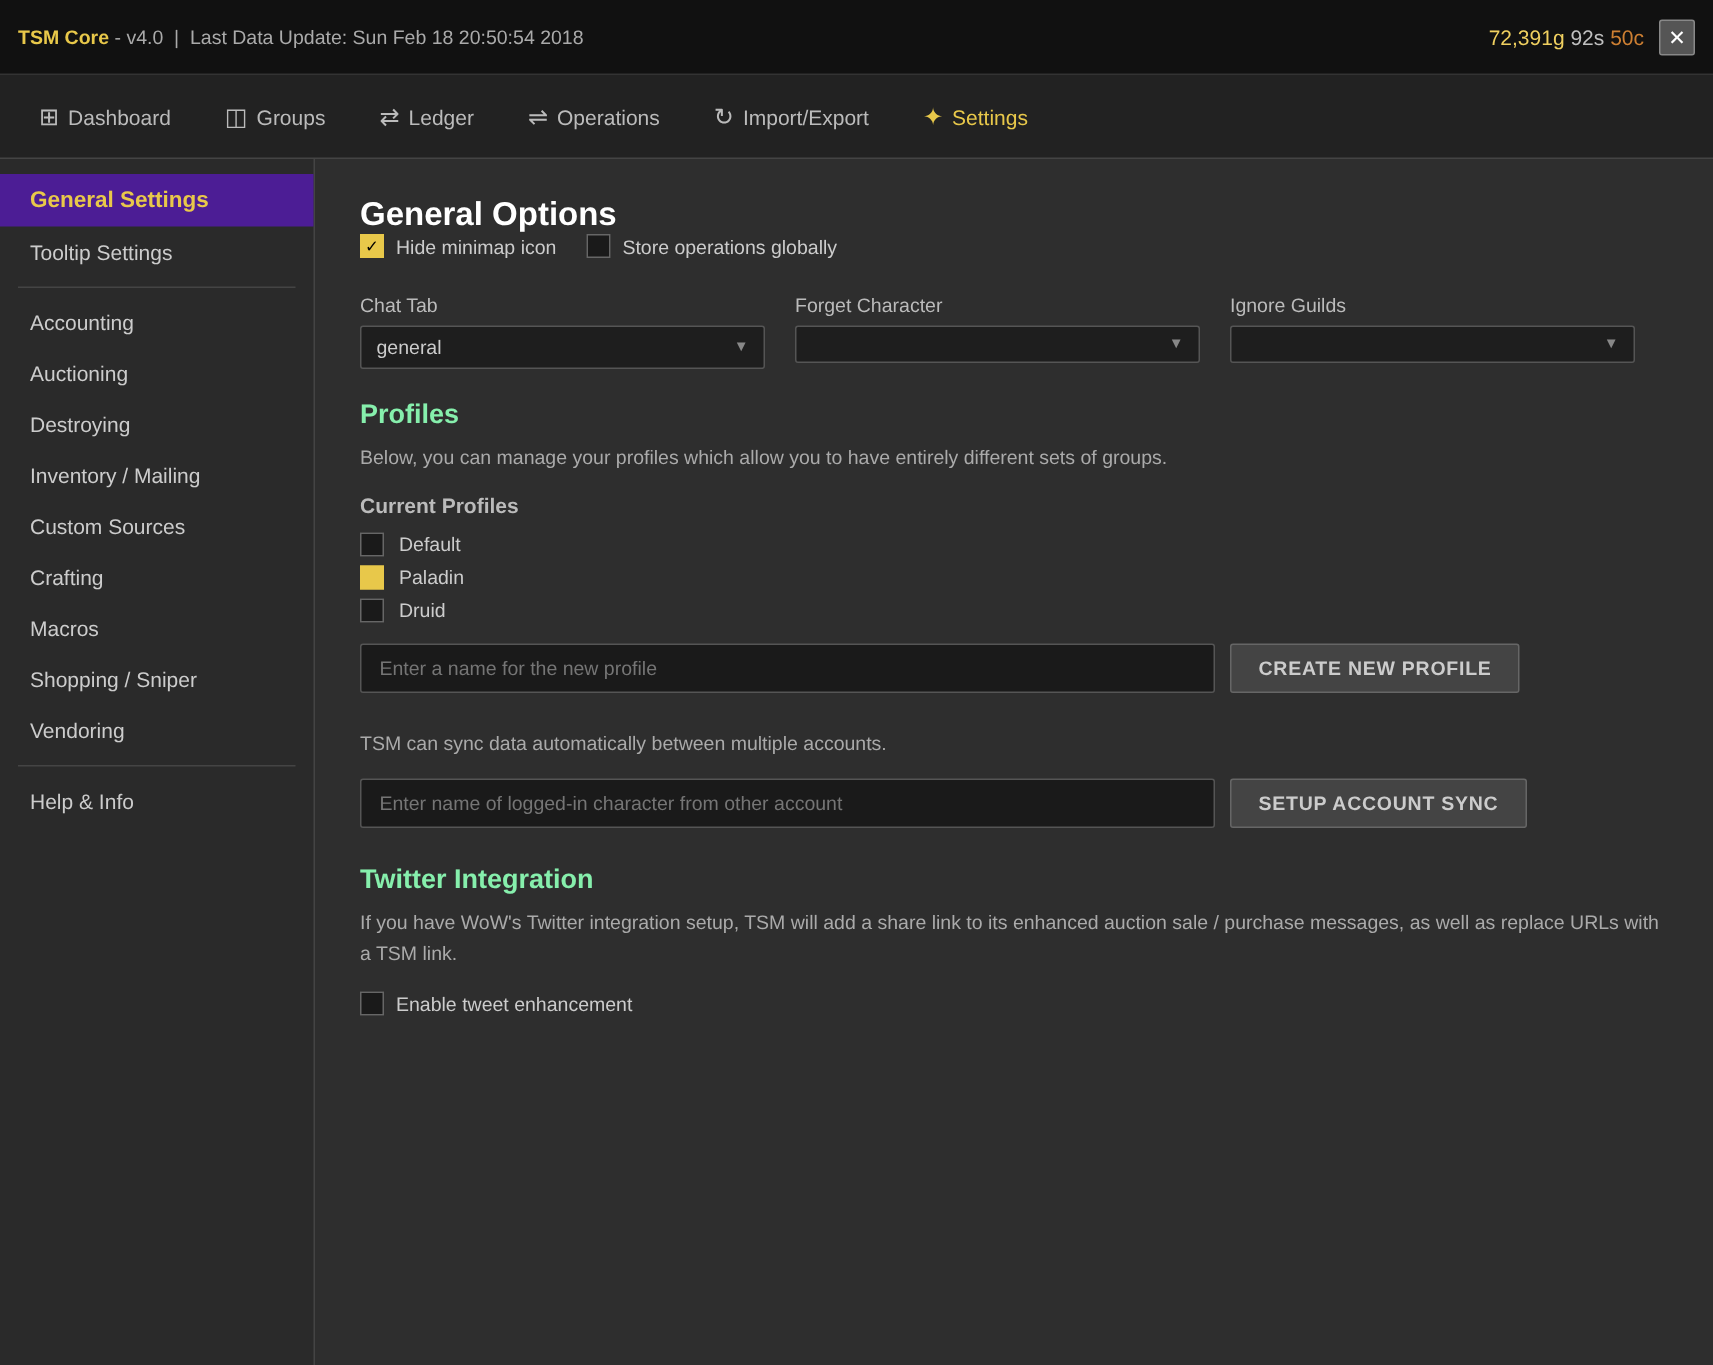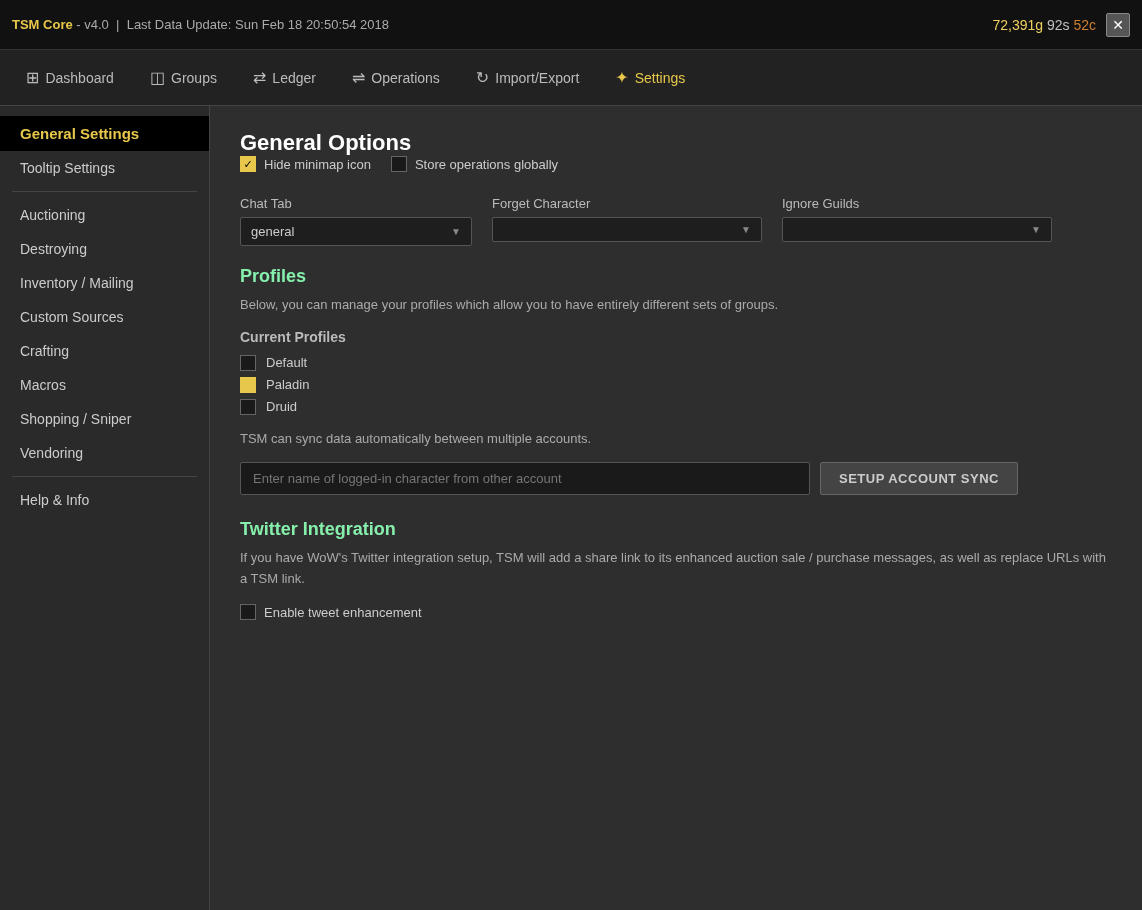--- a/index.html
+++ b/index.html
@@ -99,21 +99,21 @@
       flex-shrink: 0;
     }
     .sidebar-item {
       padding: 9px 20px;
       font-size: 14px;
       color: #ccc;
       cursor: pointer;
     }
     .sidebar-item.active {
       color: #fff;
-      background: #000000;
+      background: #4c1d95;
       font-weight: bold;
     }
     .sidebar-item.section-header {
       color: #e8c84a;
       font-size: 15px;
       font-weight: bold;
     }
     .sidebar-divider {
       border: none;
       border-top: 1px solid #444;
@@ -191,21 +191,21 @@
       color: #ccc;
       padding: 6px 10px;
       font-size: 13px;
       display: flex;
       align-items: center;
       justify-content: space-between;
       cursor: pointer;
       border-radius: 2px;
     }
     .form-select .arrow { color: #888; font-size: 10px; }
-    .select-chat { width: 232px; }
+    .select-chat { width: 270px; }
     .select-forget { width: 270px; }
     .select-guilds { width: 270px; }
 
     
     .section-title {
       font-size: 18px;
       color: #86efac;
       font-weight: bold;
       margin-bottom: 8px;
       margin-top: 10px;
@@ -298,21 +298,21 @@
     <span class="app-name">TSM Core</span>
     <span> - </span>
     <span>v4.0</span>
     &nbsp;|&nbsp;
     <span>Last Data Update: Sun Feb 18 20:50:54 2018</span>
   </div>
   <div class="title-bar-right">
     <div class="currency">
       <span class="gold">72,391</span><span class="gold">g</span>
       <span class="silver">92</span><span class="silver">s</span>
-      <span class="copper">52</span><span class="copper">c</span>
+      <span class="copper">50</span><span class="copper">c</span>
     </div>
     <div class="close-btn">✕</div>
   </div>
 </div>
 
 <div class="nav-bar">
   <div class="nav-item">
     <span class="nav-icon">⊞</span>
     <span>Dashboard</span>
   </div>
@@ -337,20 +337,21 @@
     <span>Settings</span>
   </div>
 </div>
 
 <div class="main-layout">
 
   <div class="sidebar">
     <div class="sidebar-item section-header active">General Settings</div>
     <div class="sidebar-item">Tooltip Settings</div>
     <hr class="sidebar-divider">
+    <div class="sidebar-item">Accounting</div>
     <div class="sidebar-item">Auctioning</div>
     <div class="sidebar-item">Destroying</div>
     <div class="sidebar-item">Inventory / Mailing</div>
     <div class="sidebar-item">Custom Sources</div>
     <div class="sidebar-item">Crafting</div>
     <div class="sidebar-item">Macros</div>
     <div class="sidebar-item">Shopping / Sniper</div>
     <div class="sidebar-item">Vendoring</div>
     <hr class="sidebar-divider">
     <div class="sidebar-item">Help &amp; Info</div>
@@ -408,20 +409,24 @@
       <div class="profile-item">
         <div class="profile-icon yellow"></div>
         <span class="profile-name">Paladin</span>
       </div>
       <div class="profile-item">
         <div class="profile-icon"></div>
         <span class="profile-name">Druid</span>
       </div>
     </div>
 
+    <div class="input-btn-row">
+      <input class="text-input" type="text" placeholder="Enter a name for the new profile" style="">
+      <button class="action-btn">CREATE NEW PROFILE</button>
+    </div>
 
     <div class="section-desc">TSM can sync data automatically between multiple accounts.</div>
 
     <div class="input-btn-row">
       <input class="text-input" type="text" placeholder="Enter name of logged-in character from other account" style="">
       <button class="action-btn">SETUP ACCOUNT SYNC</button>
     </div>
 
     <div class="section-title">Twitter Integration</div>
     <div class="twitter-desc">If you have WoW's Twitter integration setup, TSM will add a share link to its enhanced auction sale / purchase messages, as well as replace URLs with a TSM link.</div>

